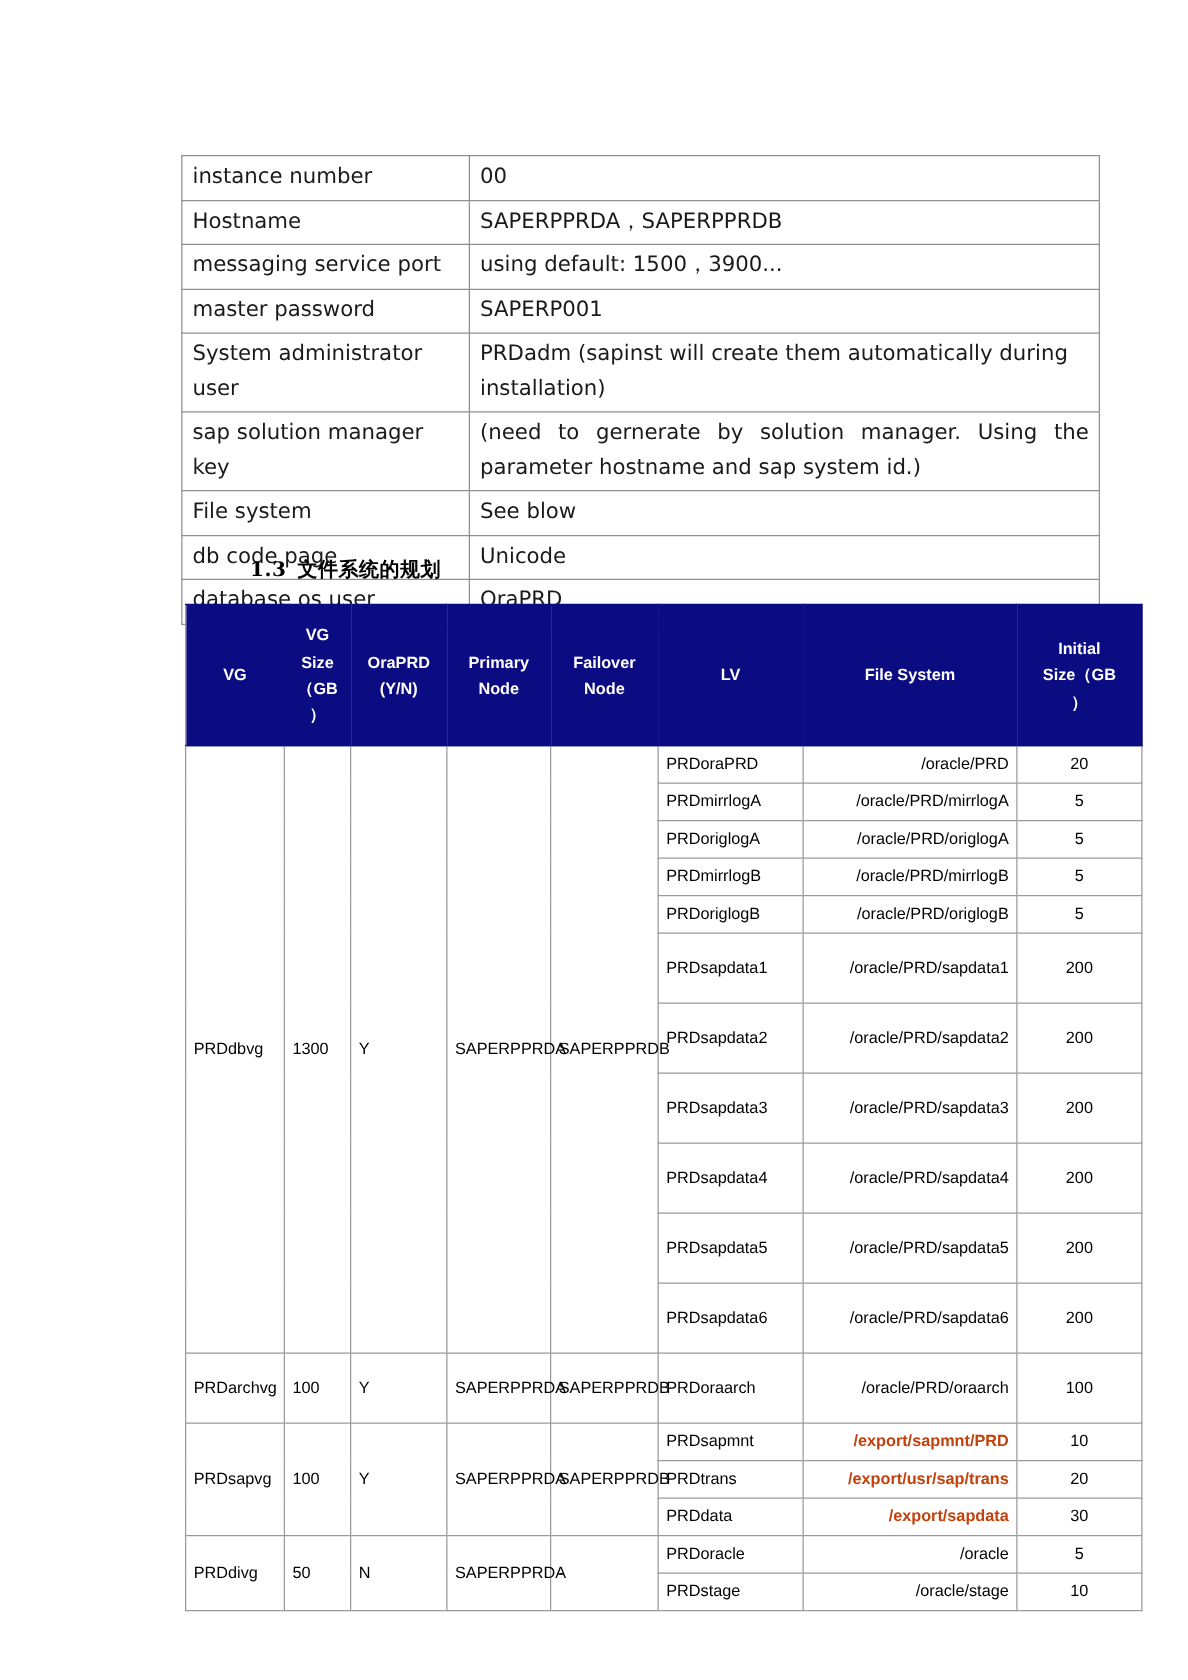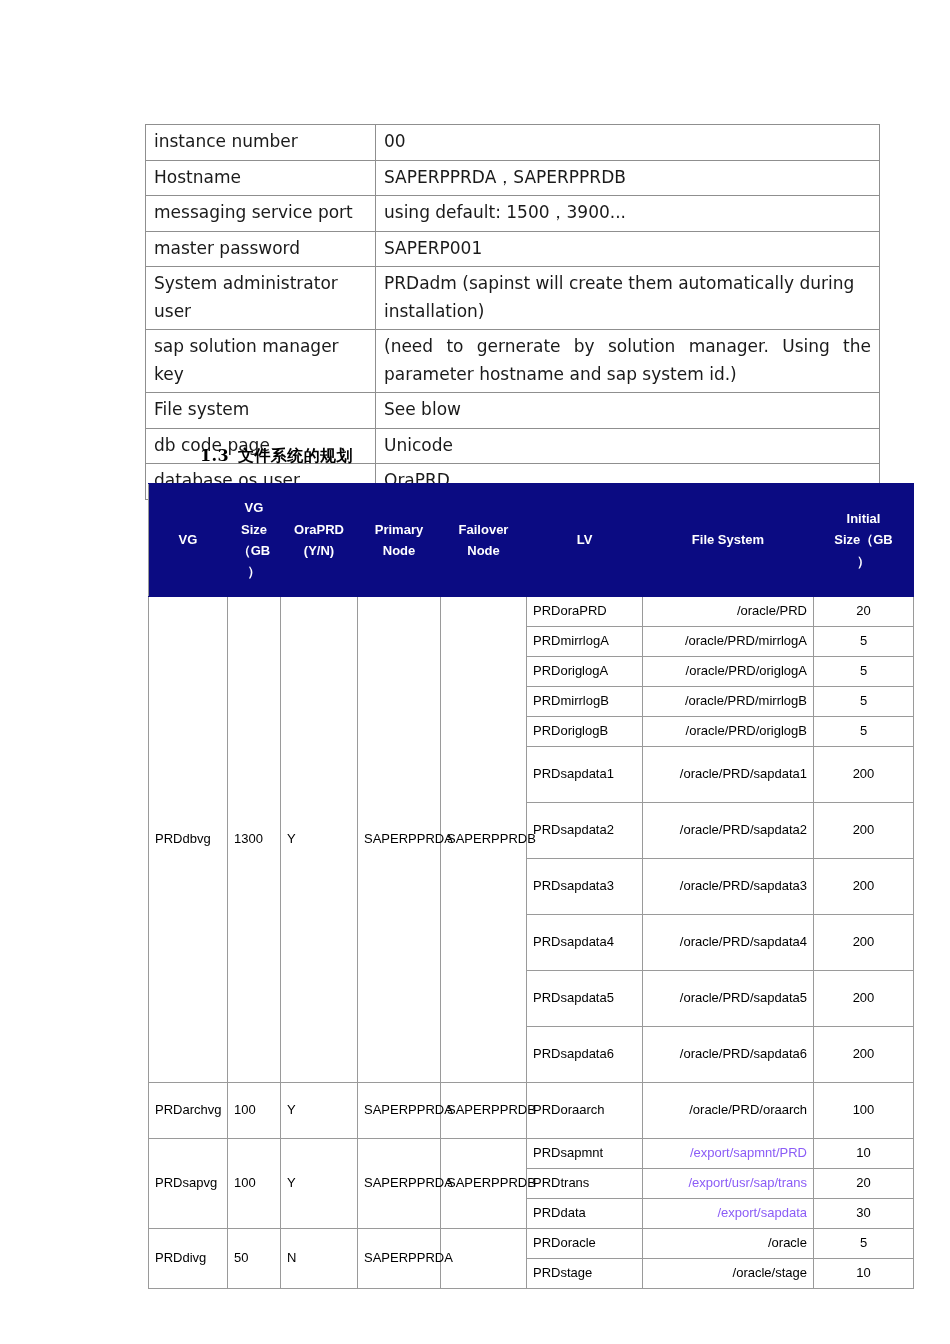--- a/index.html
+++ b/index.html
@@ -95,21 +95,21 @@
   }
   .fs-table thead th:first-child { border-left-color: #9a9a9a; }
 
   .fs-table td.vg-cell,
   .fs-table td.ctr {
     text-align: left;
   }
   .fs-table td.lv-cell { text-align: left; }
   .fs-table td.fs-cell { text-align: right; }
   .fs-table td.size-cell { text-align: center; }
-  .fs-table td.red { color: #8b5cf6; }
+  .fs-table td.red { color: #c2410c; font-weight: bold; }
 
   .fs-table tr.tall td { height: 50px; }
   .fs-table tr.short td { height: 24px; }
 </style>
 </head>
 <body>
 
 <div class="page">
 
   <table class="params-table">

